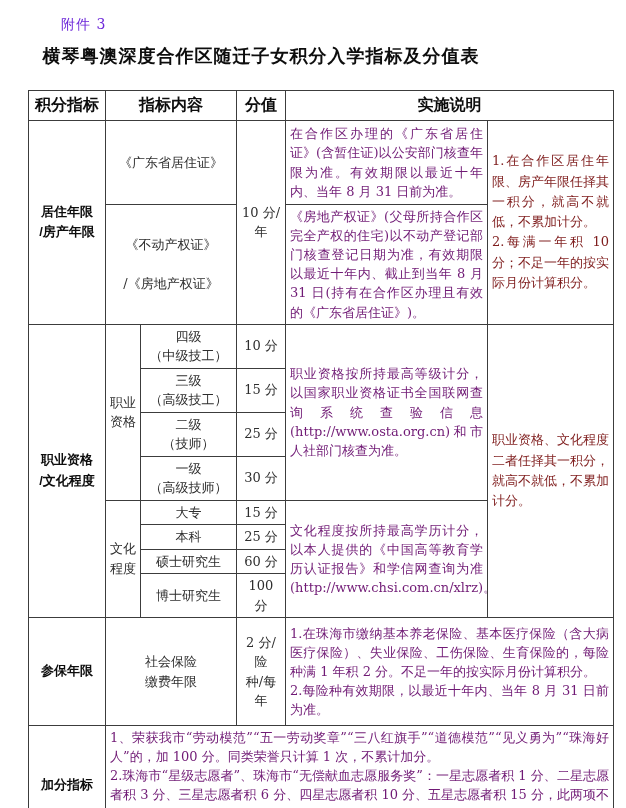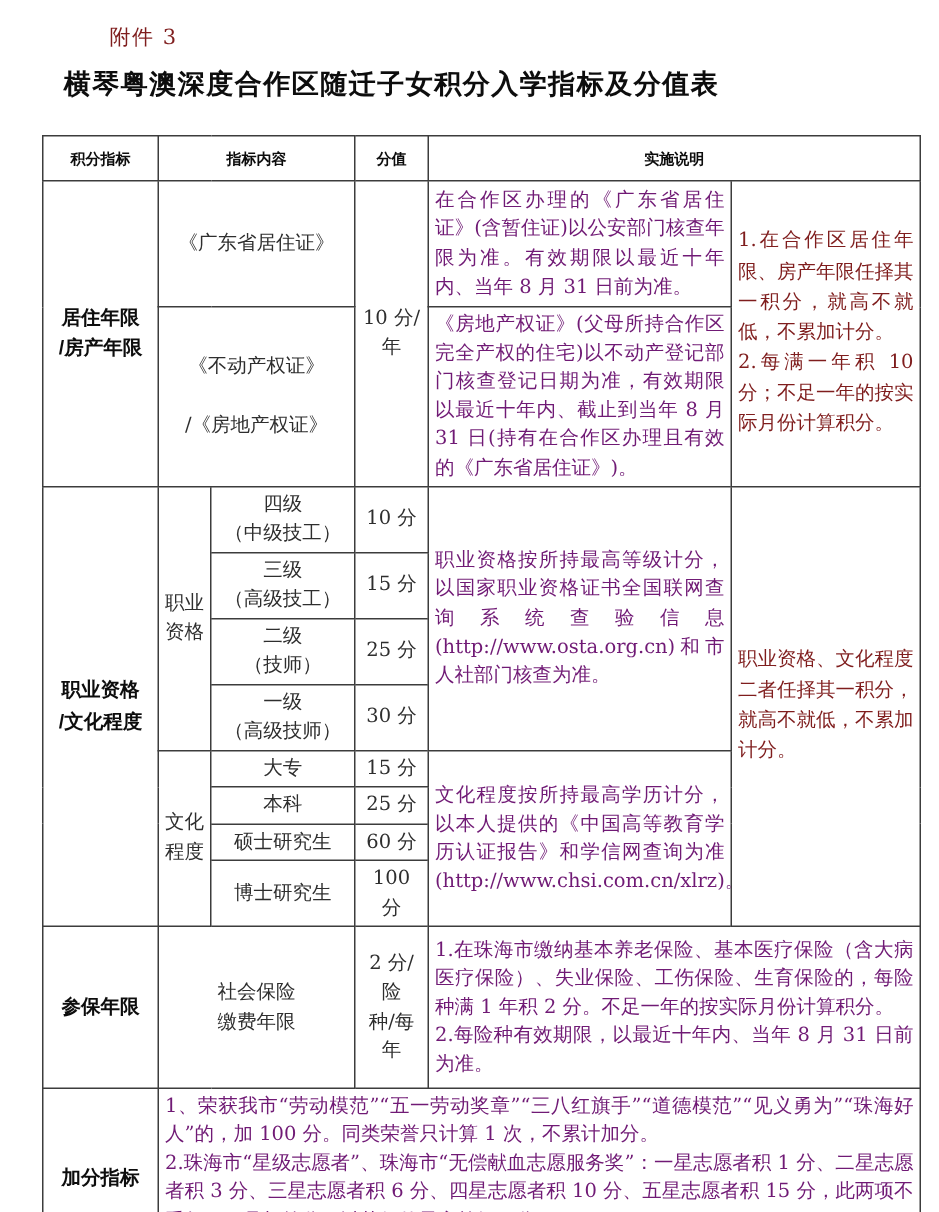--- a/index.html
+++ b/index.html
@@ -5,22 +5,22 @@
   html,body { margin:0; padding:0; background:#ffffff; }
   body {
     width:626px; height:808px;
     font-family:"DejaVu Serif","Liberation Serif",serif;
     color:#2e2e2e;
     -webkit-font-smoothing:antialiased;
   }
   .page { position:relative; width:626px; height:808px; background:#fff; overflow:hidden; }
 
   .attachment {
-    position:absolute; top:16px; left:73px;
-    font-size:14px; color:#7f1d1d; letter-spacing:1px;
+    position:absolute; top:16px; left:61px;
+    font-size:14px; color:#6d28d9; letter-spacing:1px;
   }
   .doc-title {
     position:absolute; top:44px; left:0; width:522px;
     text-align:center;
     font-family:"Liberation Sans","DejaVu Sans",sans-serif;
     font-weight:bold; font-size:18px; color:#0d0d0d; letter-spacing:1px;
   }
 
   table.score-table {
     position:absolute; top:90px; left:28px;
@@ -28,21 +28,21 @@
   }
   .score-table td, .score-table th {
     border:1px solid #3c3c3c;
     padding:2px 4px;
     font-size:13px;
     vertical-align:middle;
     overflow:hidden;
   }
   .score-table th {
     font-family:"Liberation Sans","DejaVu Sans",sans-serif;
-    font-weight:bold; font-size:10px; color:#0d0d0d;
+    font-weight:bold; font-size:16px; color:#0d0d0d;
     height:24px; text-align:center;
   }
   .cat {
     font-family:"Liberation Sans","DejaVu Sans",sans-serif;
     font-weight:bold; color:#0d0d0d;
     text-align:center; white-space:pre-line; line-height:1.6;
   }
   .center { text-align:center; white-space:pre-line; line-height:1.5; }
   .exp {
     text-align:justify; white-space:pre-line;

